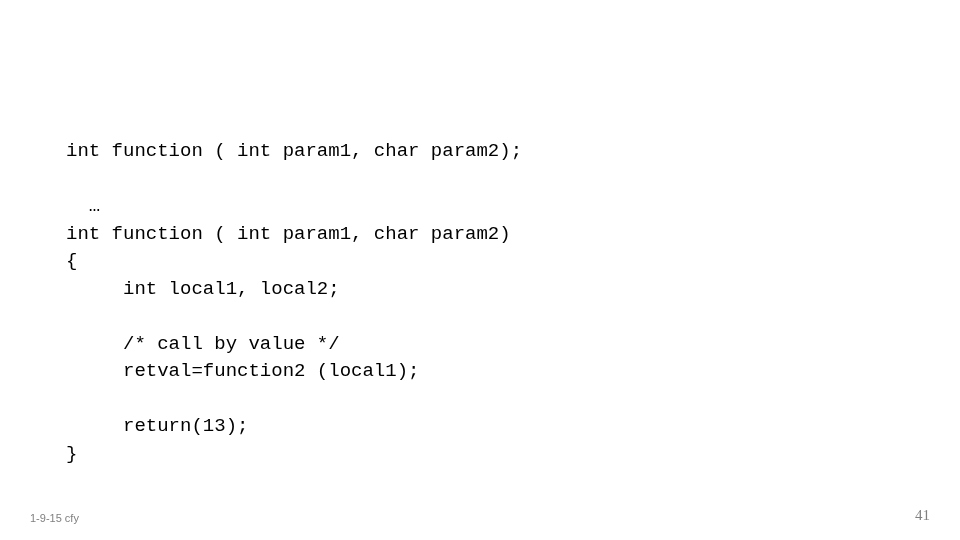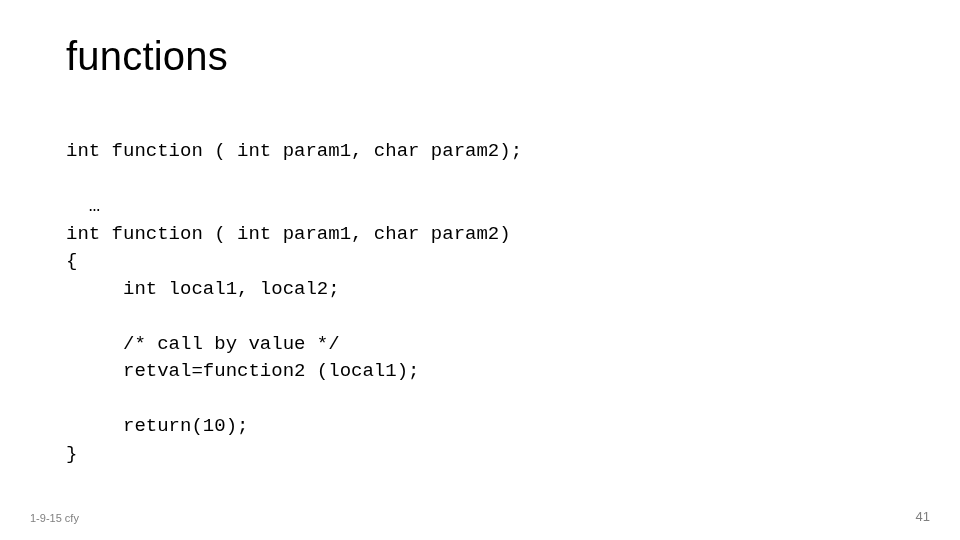--- a/index.html
+++ b/index.html
@@ -45,44 +45,43 @@
     left: 30px;
     bottom: 16px;
     font-size: 11px;
     color: #808080;
     font-family: "Segoe UI", Arial, sans-serif;
   }
   .footer-right {
     position: absolute;
     right: 30px;
     bottom: 16px;
-    font-size: 13px;
+    font-size: 15px;
     color: #808080;
-    font-family: Liberation Sans, sans-serif;
+    font-family: Liberation Serif, serif;
   }
 </style>
 </head>
 <body>
 
 <div class="slide">
 
-  <div class="title">functions</div>
 
   <div class="body">
     <div class="code">int function ( int param1, char param2);
 
   …
 int function ( int param1, char param2)
 {
      int local1, local2;
 
      /* call by value */
      retval=function2 (local1);
 
-     return(10);
+     return(13);
 }</div>
   </div>
 
   <div class="footer-left">1-9-15 cfy</div>
 
   <div class="footer-right">41</div>
 
 </div>
 
 </body></html>

